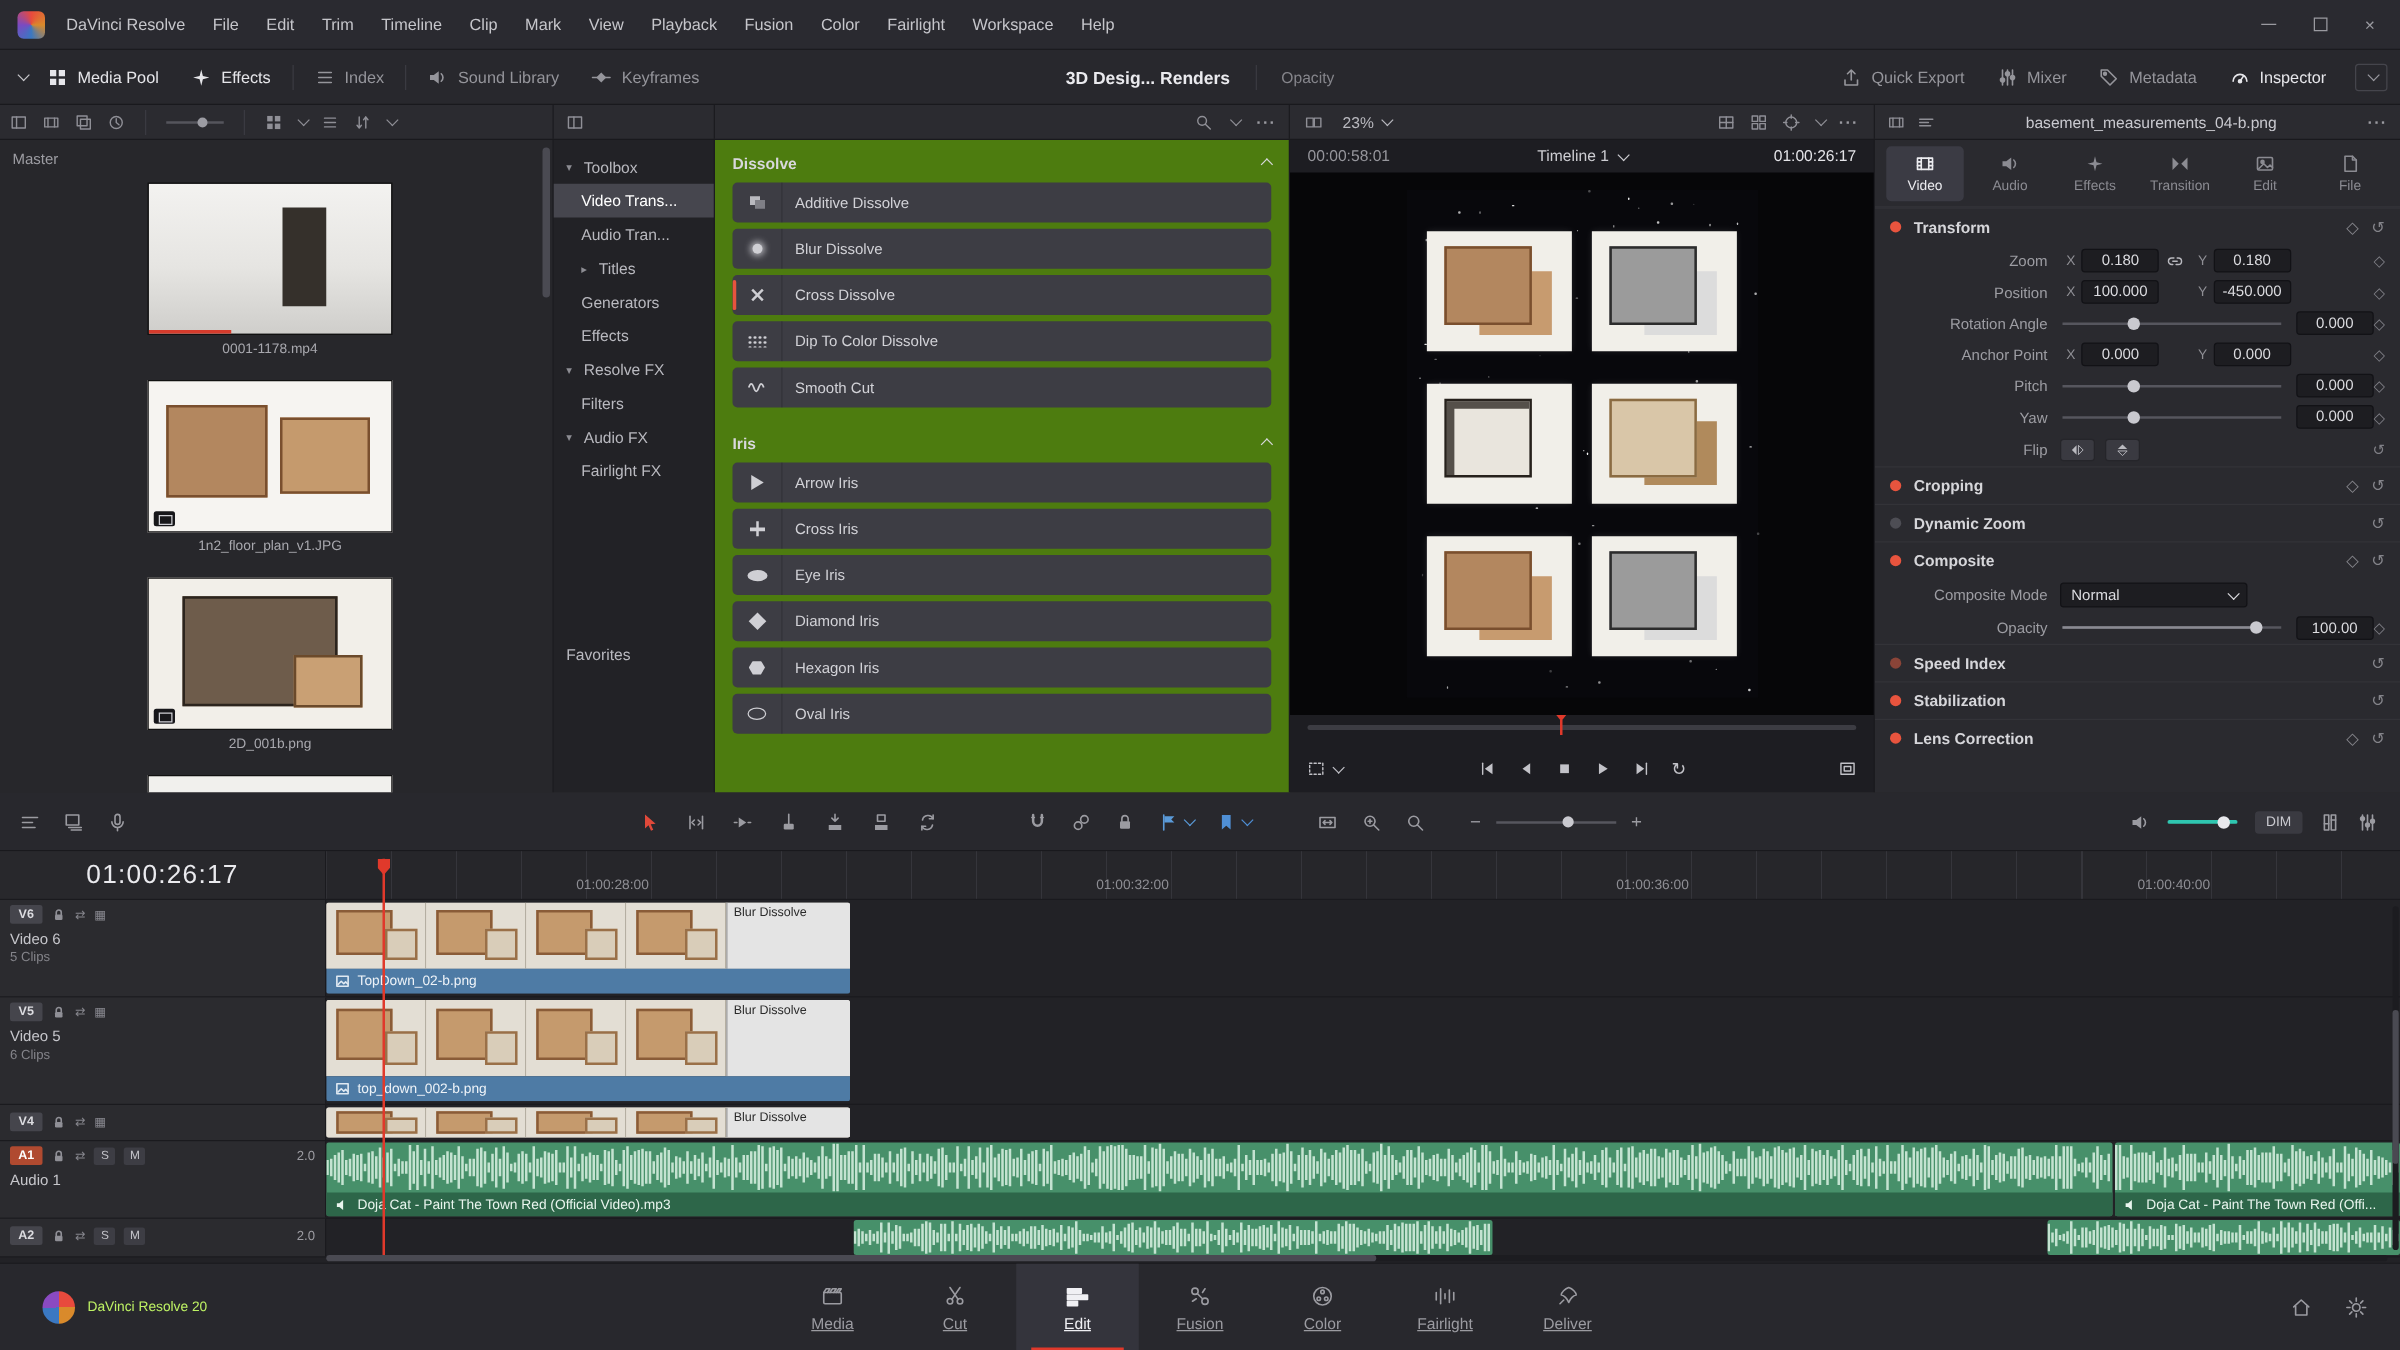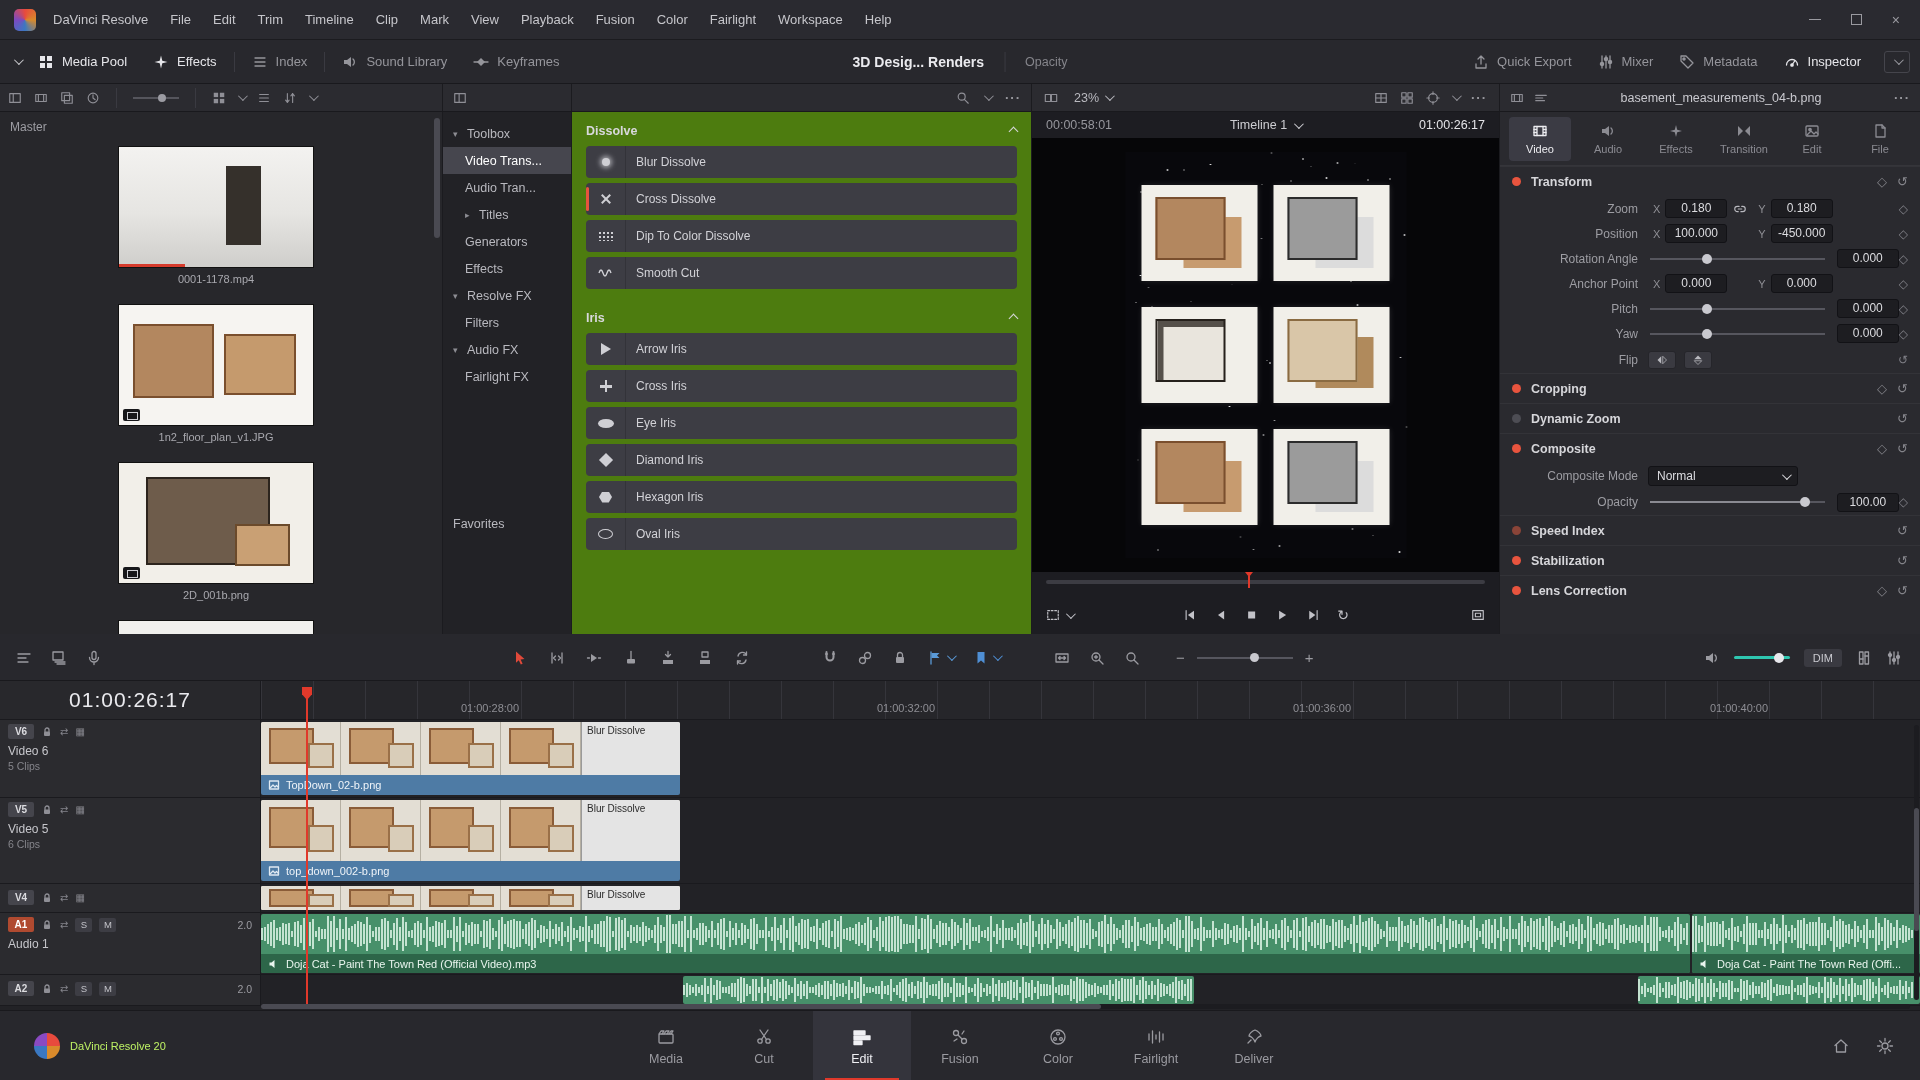--- a/index.html
+++ b/index.html
@@ -185,21 +185,21 @@
 .playhead::before{content:"";position:absolute;left:-4px;top:0;width:10px;height:13px;background:#e0392b;clip-path:polygon(0 0,100% 0,100% 55%,50% 100%,0 55%);}
 .hscroll{position:absolute;left:261px;right:10px;bottom:1px;height:5px;background:#1c1c20;border-radius:3px;}
 .hscroll i{position:absolute;left:0;top:0;bottom:0;width:840px;background:#4a4a52;border-radius:3px;}
 .tl-vscroll{position:absolute;right:1px;top:44px;bottom:10px;width:5px;background:#1c1c20;border-radius:3px;}
 .tl-vscroll i{position:absolute;top:30%;height:45%;left:0;right:0;background:#4a4a52;border-radius:3px;}
 
 .bottombar{position:relative;height:70px;background:#28282d;border-top:1px solid #19191d;display:flex;align-items:center;}
 .bb-left{display:flex;align-items:center;gap:10px;padding-left:34px;color:#bef264;font-size:11px;}
 .bb-logo{width:26px;height:26px;border-radius:50%;background:conic-gradient(#e84a3d 0 25%,#d98a2b 25% 50%,#3a78c2 50% 75%,#8a4ac2 75% 100%);}
 .bb-pages{position:absolute;left:50%;top:0;height:70px;transform:translateX(-50%);display:flex;}
-.page{position:relative;width:98px;height:70px;display:flex;flex-direction:column;align-items:center;justify-content:center;gap:5px;color:#9b9ba1;font-size:12.5px;}
+.page{position:relative;width:98px;height:70px;display:flex;flex-direction:column;align-items:center;justify-content:center;gap:5px;color:#9b9ba1;font-size:12.5px;text-decoration:underline;}
 .page.active{background:#34343c;color:#f0f0f4;}
 .page.active::after{content:"";position:absolute;left:12px;right:12px;bottom:0;height:3px;background:#e0392b;}
 .bb-right{margin-left:auto;display:flex;align-items:center;gap:26px;padding-right:26px;color:#9b9ba1;}
 </style>
 </head>
 <body>
 
 <div id="app">
 
   <div class="menubar">
@@ -470,20 +470,26 @@
         </div>
       <div class="tree-row tree-fav">
           <span>Favorites</span>
         </div>
     </div>
 
     <div class="fx-list">
       <div class="fx-sec">
         <span>Dissolve</span>
         <span class="caret" style="transform:rotate(225deg);"></span>
+      </div>
+      <div class="fx-item">
+        <div class="t-ico">
+            <div class="sq2"></div>
+          </div>
+        <span class="fx-name">Additive Dissolve</span>
       </div>
       <div class="fx-item">
         <div class="t-ico">
             <div class="blurdot"></div>
           </div>
         <span class="fx-name">Blur Dissolve</span>
       </div>
       <div class="fx-item std">
         <div class="t-ico">
             <div class="xbars"></div>

